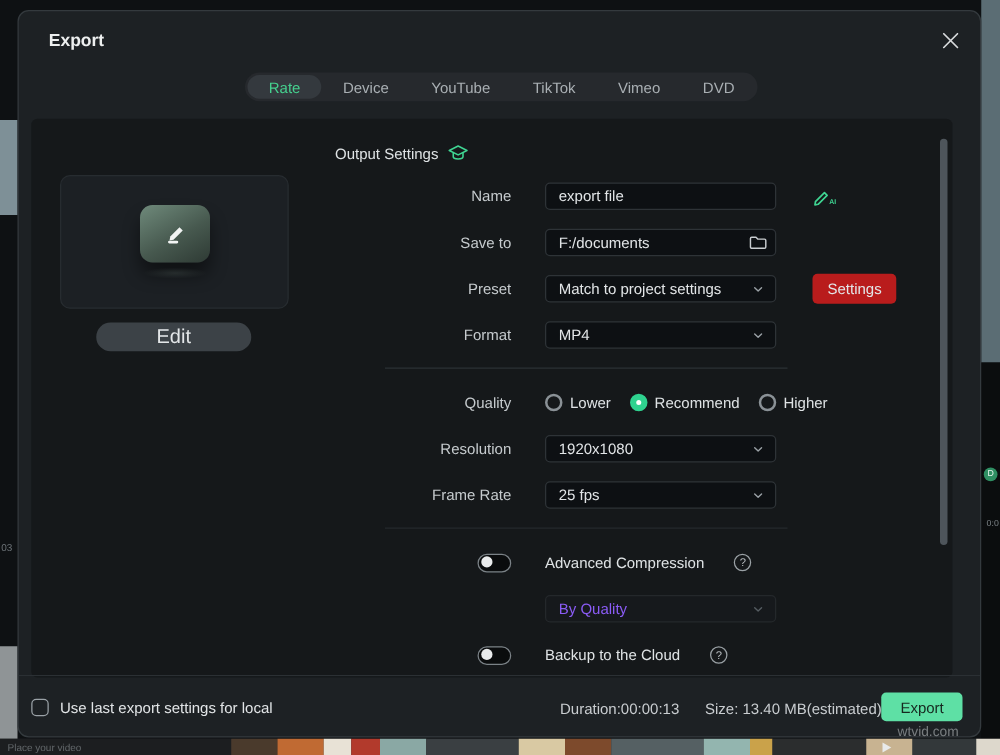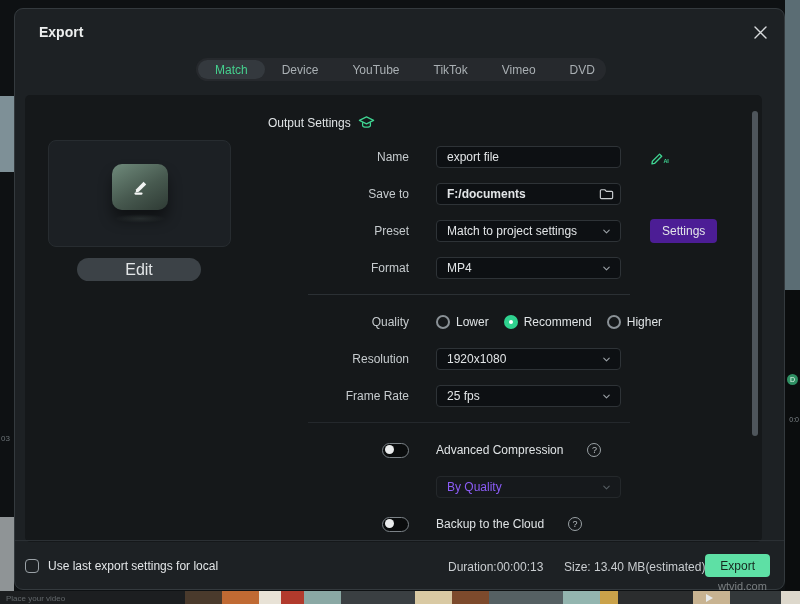--- a/index.html
+++ b/index.html
@@ -74,21 +74,21 @@
   .ctl { width:185px; height:22px; background:#0d1013; border:1px solid #2e3337; border-radius:4px;
          display:flex; align-items:center; padding:0 8px 0 10px; position:relative; }
   input.ctl { color:#e2e5e7; font-size:12px; font-family:inherit; outline:none; display:block; padding-right:26px; }
   .select { justify-content:space-between; cursor:pointer; }
   .select .val { font-size:12px; color:#e2e5e7; }
   .select.disabled { background:#16191c; border-color:#24282b; cursor:default; }
   .select.disabled .val { color:#8b5cf6; }
   .save-wrap { position:relative; width:185px; }
   .save-wrap svg { position:absolute; right:7px; top:4px; }
   .ai-icon { margin-left:16px; cursor:pointer; display:flex; align-items:center; }
-  .settings-btn { margin-left:17px; height:24px; padding:0 12px; background:#4c1d95; border:none;
+  .settings-btn { margin-left:17px; height:24px; padding:0 12px; background:#b91c1c; border:none;
                   border-radius:4px; color:#e3e6e8; font-size:12px; cursor:pointer; font-family:inherit; }
   .divider { height:1px; background:#2b3034; margin:1px 0 16px 40px; width:322px; }
   .divider.sub { background:#24282c; }
 
   
   .radio-group { display:flex; align-items:center; gap:15px; }
   .radio-opt { display:flex; align-items:center; gap:6px; cursor:pointer; }
   .radio { width:14px; height:14px; border-radius:50%; border:2px solid #8a9196; background:transparent; position:relative; }
   .radio.sel { border-color:#2fd28f; background:#2fd28f; }
   .radio.sel::after { content:""; position:absolute; left:3px; top:3px; width:4px; height:4px;
@@ -156,21 +156,21 @@
 
   <div class="dlg-title">Export</div>
 
   <div class="dlg-close">
     <svg width="13" height="13" viewBox="0 0 13 13">
       <path d="M1 1 L12 12 M12 1 L1 12" stroke="#d7dadc" stroke-width="1.4" stroke-linecap="round"></path>
     </svg>
   </div>
 
   <div class="tabbar">
-    <div class="tab sel">Match</div>
+    <div class="tab sel">Rate</div>
     <div class="tab">Device</div>
     <div class="tab">YouTube</div>
     <div class="tab">TikTok</div>
     <div class="tab">Vimeo</div>
     <div class="tab">DVD</div>
   </div>
 
   <div class="panel">
 
     <div class="thumb-card">
@@ -201,21 +201,21 @@
           <svg width="22" height="17" viewBox="0 0 26 20">
             <path d="M4 14.5 L12.5 6 L15 8.5 L6.5 17 L3.5 17.5 Z" fill="none" stroke="#3fd492" stroke-width="1.6" stroke-linejoin="round"></path>
             <text x="17" y="17" font-size="6.5" font-weight="bold" fill="#3fd492" font-family="Liberation Sans, sans-serif">AI</text>
           </svg>
         </div>
       </div>
 
       <div class="row">
         <div class="row-label">Save to</div>
         <div class="save-wrap">
-          <input class="ctl" type="text" style="width: 185px; font-weight: bold;" value="F:/documents">
+          <input class="ctl" type="text" style="width: 185px;" value="F:/documents">
           <svg width="15" height="13" viewBox="0 0 22 19">
             <path d="M2 5.5 C2 4.7 2.7 4 3.5 4 H8.5 L10.8 6.3 H18.5 C19.3 6.3 20 7 20 7.8 V15.5 C20 16.3 19.3 17 18.5 17 H3.5 C2.7 17 2 16.3 2 15.5 Z" fill="none" stroke="#c9cdd0" stroke-width="1.7" stroke-linejoin="round"></path>
           </svg>
         </div>
       </div>
 
       <div class="row">
         <div class="row-label">Preset</div>
         <div class="ctl select">
           <span class="val">Match to project settings</span>

